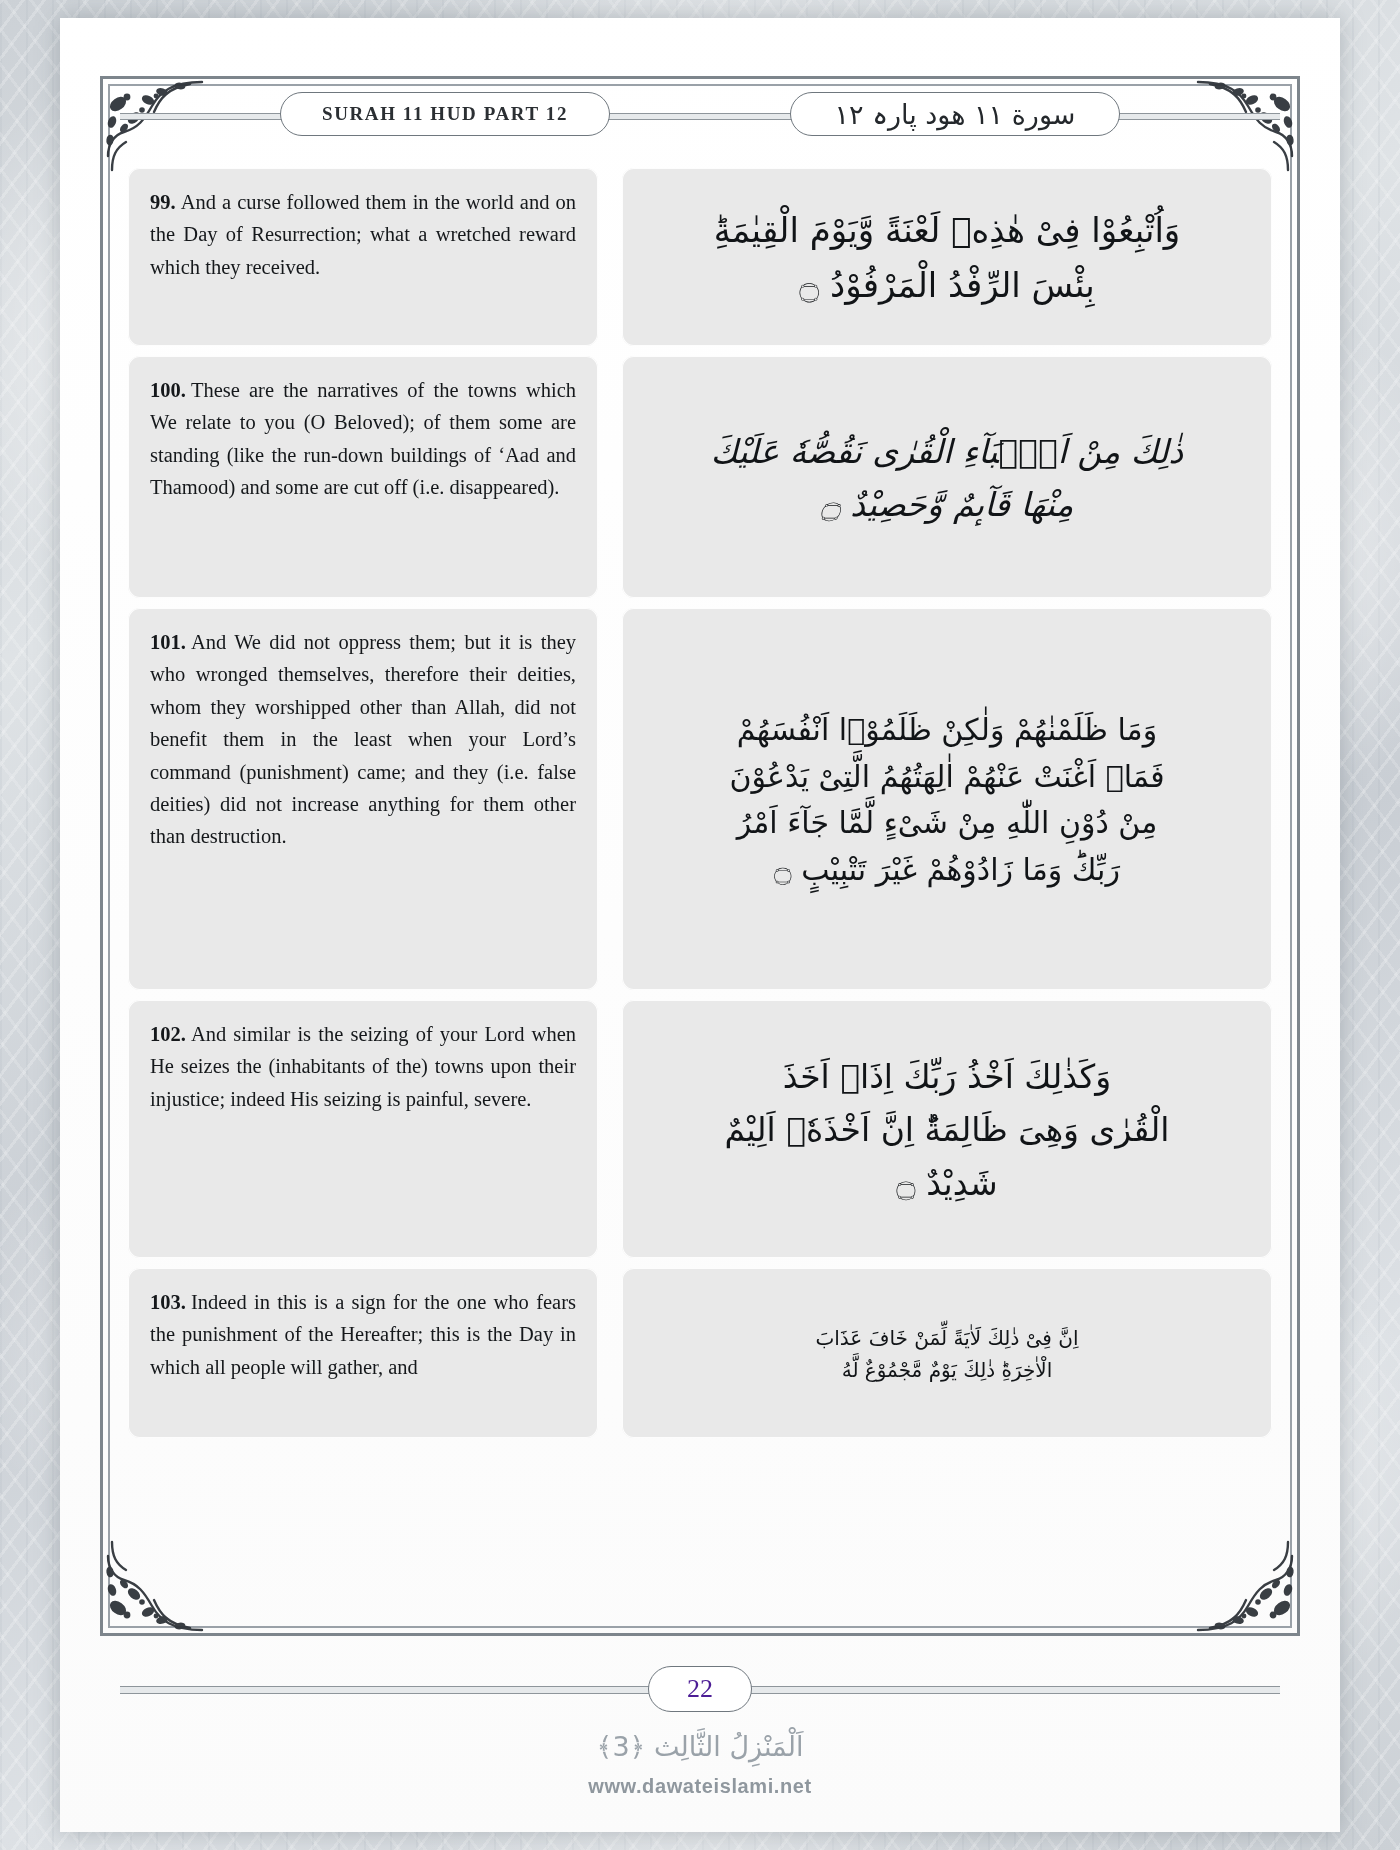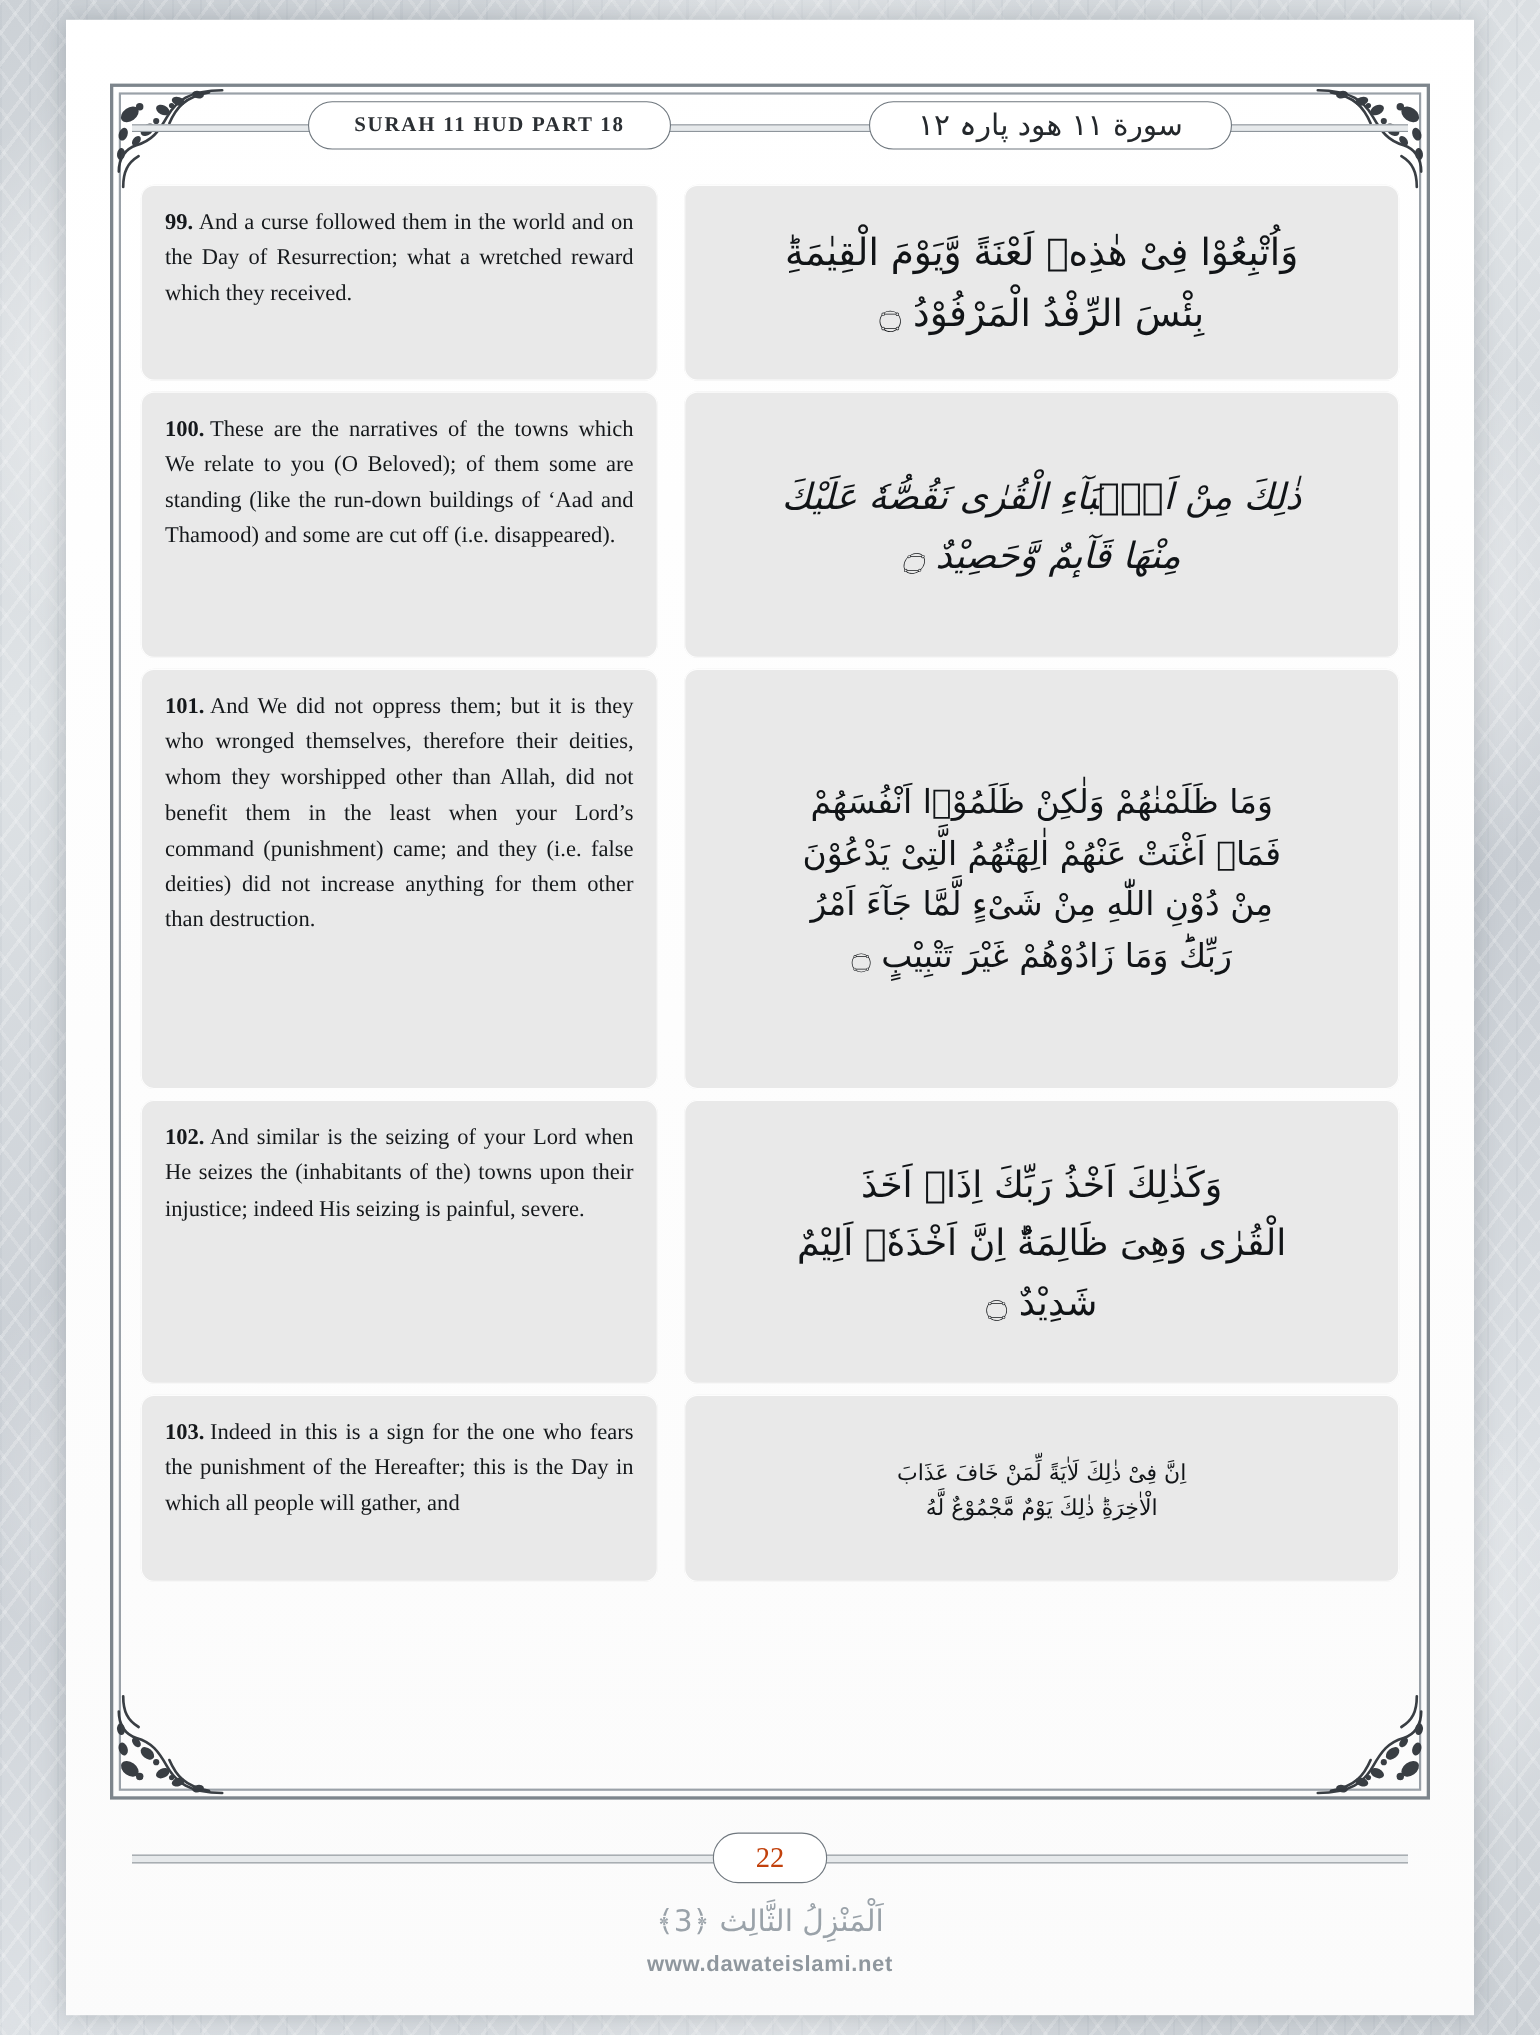--- a/index.html
+++ b/index.html
@@ -244,21 +244,21 @@
     border-radius: 23px;
     background: #ffffff;
     display: flex;
     align-items: center;
     justify-content: center;
     box-sizing: border-box;
   }
   #page-number {
     font-family: "Liberation Serif", "DejaVu Serif", serif;
     font-size: 26px;
-    color: #c2410c;
+    color: #4c1d95;
   }
 
   #manzil {
     position: absolute;
     left: 0; right: 0;
     bottom: 72px;
     text-align: center;
     font-family: "DejaVu Sans", "Liberation Sans", sans-serif;
     font-size: 27px;
     color: #9aa2a9;
@@ -376,21 +376,21 @@
         <circle cx="33" cy="27" r="3.4"></circle>
         <circle cx="48" cy="40" r="2.8"></circle>
         <circle cx="62" cy="26" r="2.4"></circle>
       </g>
     </svg>
   </div>
 
   <div id="header-band">
     <div class="hdr-rule"></div>
     <div class="hdr-pill" id="hdr-pill-left">
-      <span id="surah-title">SURAH 11 HUD PART 18</span>
+      <span id="surah-title">SURAH 11 HUD PART 12</span>
     </div>
     <div class="hdr-pill" id="hdr-pill-right">
       <span id="juz-title-ar">سورة ١١ هود پارہ ١٢</span>
     </div>
   </div>
 
   <div id="verses">
 
     <div class="verse-row r1">
       <div class="cell cell-en">

